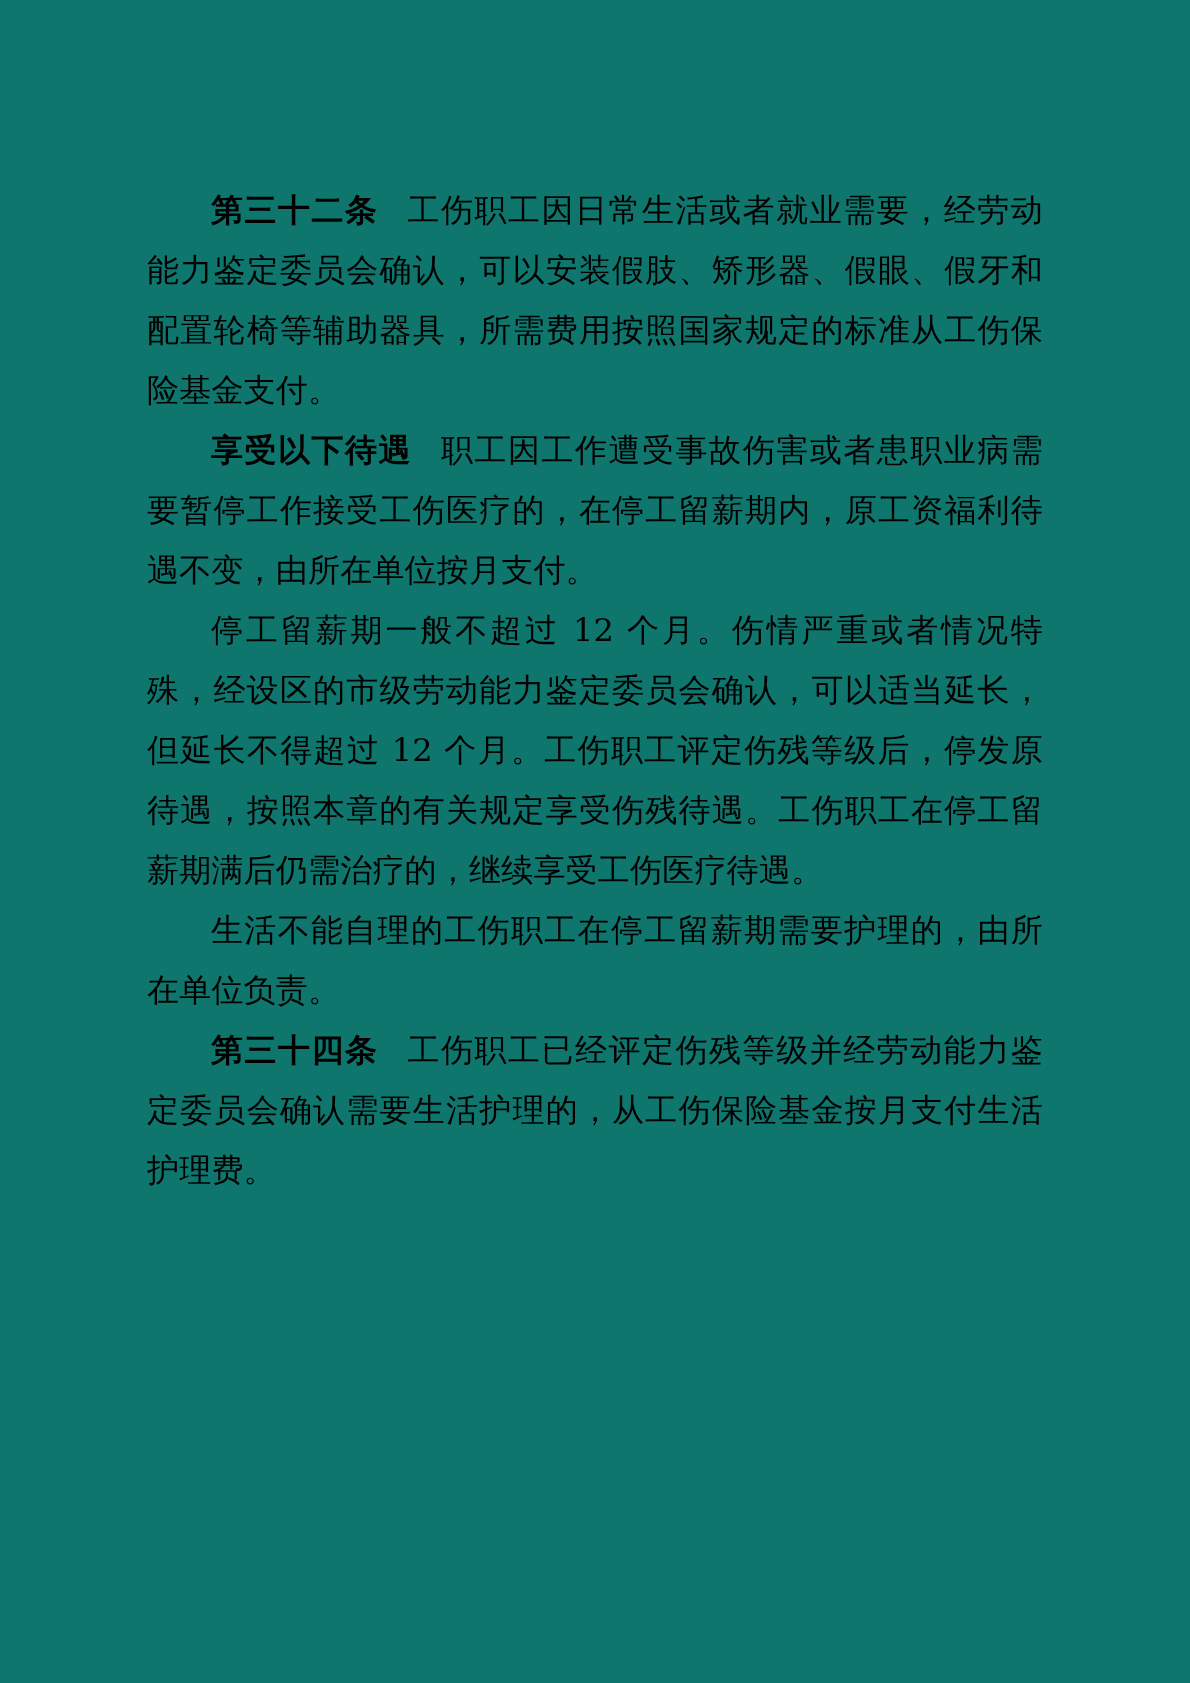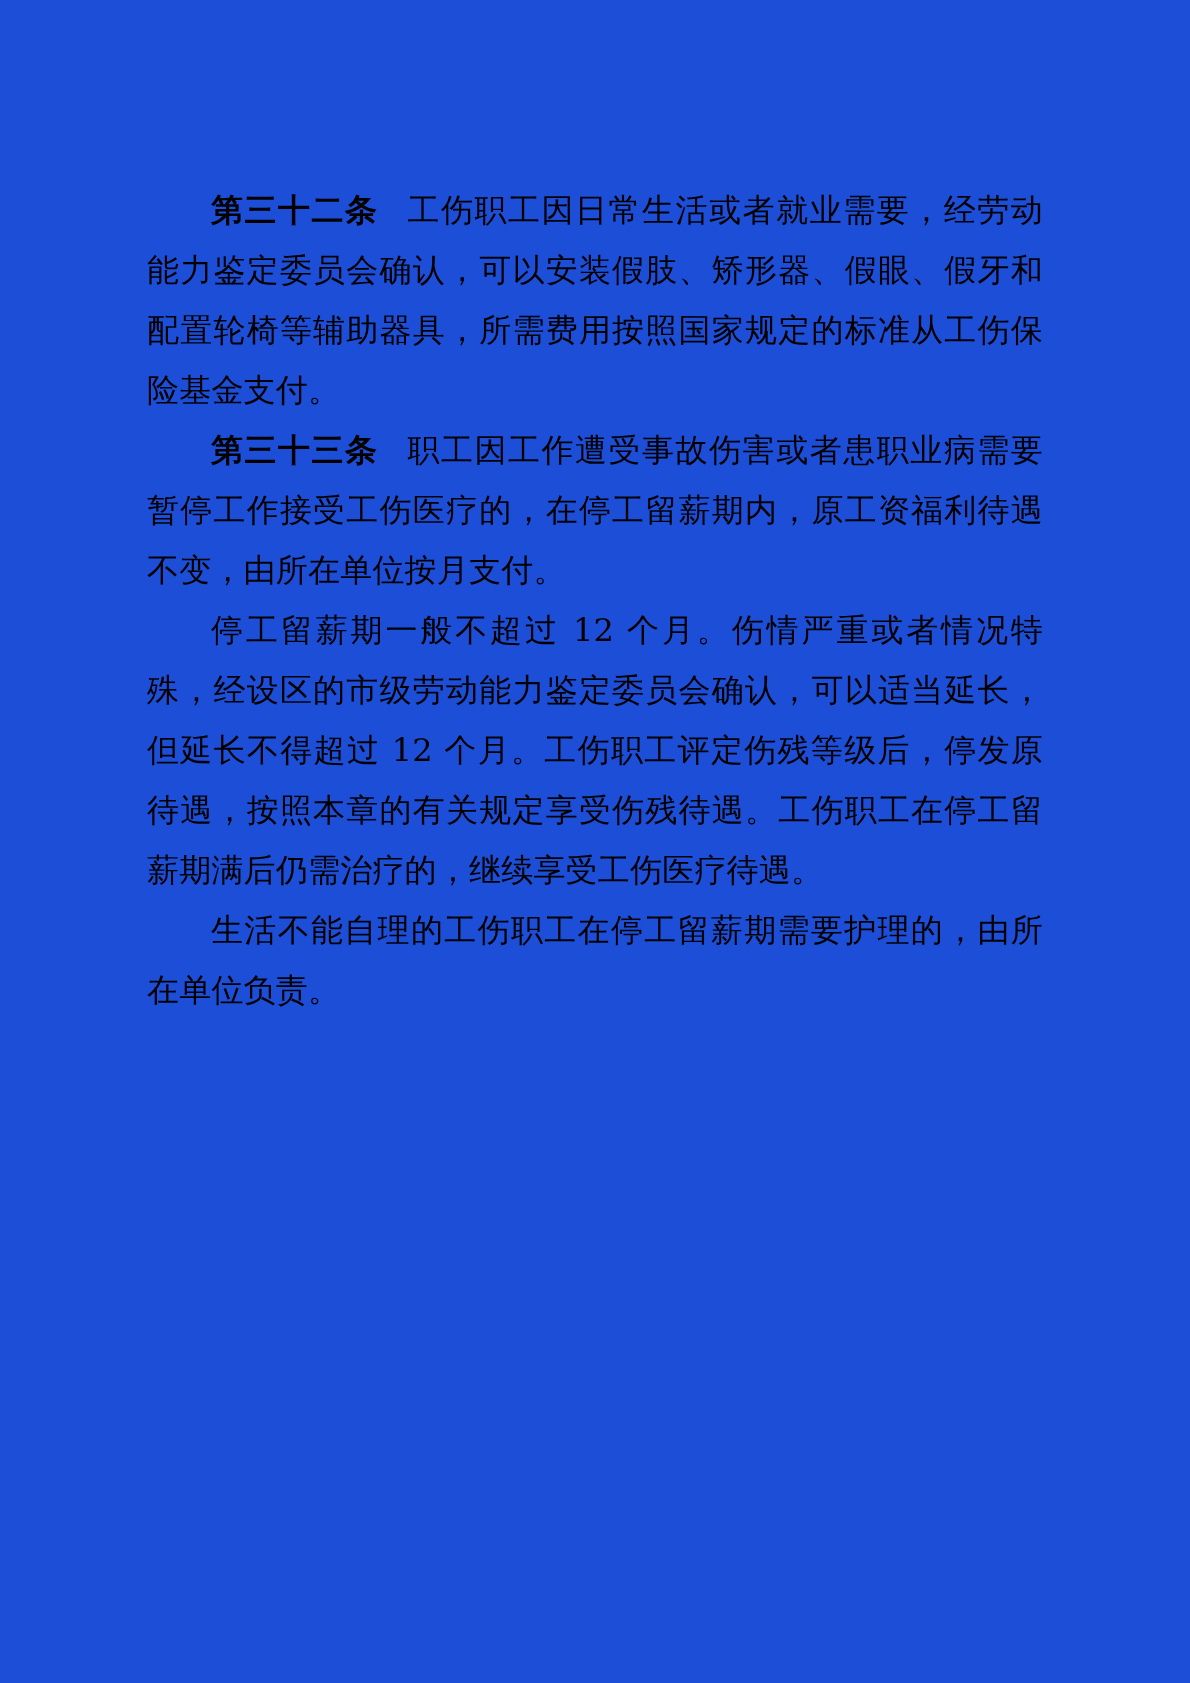--- a/index.html
+++ b/index.html
@@ -4,21 +4,21 @@
 <style>
   html, body {
     margin: 0;
     padding: 0;
     background: #ffffff;
   }
   .page {
     position: relative;
     width: 1190px;
     height: 1683px;
-    background: #1d4ed8;
+    background: #0f766e;
     overflow: hidden;
   }
   .text-block {
     position: absolute;
     left: 147px;
     top: 180px;
     width: 896px;
   }
   p.para {
     margin: 0;
@@ -45,28 +45,31 @@
 <body>
 
 <div class="page">
   <div class="text-block">
 
     <p class="para">
       <span class="article-num">第三十二条</span><span>工伤职工因日常生活或者就业需要，经劳动能力鉴定委员会确认，可以安装假肢、矫形器、假眼、假牙和配置轮椅等辅助器具，所需费用按照国家规定的标准从工伤保险基金支付。</span>
     </p>
 
     <p class="para">
-      <span class="article-num">第三十三条</span><span>职工因工作遭受事故伤害或者患职业病需要暂停工作接受工伤医疗的，在停工留薪期内，原工资福利待遇不变，由所在单位按月支付。</span>
+      <span class="article-num">享受以下待遇</span><span>职工因工作遭受事故伤害或者患职业病需要暂停工作接受工伤医疗的，在停工留薪期内，原工资福利待遇不变，由所在单位按月支付。</span>
     </p>
 
     <p class="para">
       <span class="article-num"></span><span>停工留薪期一般不超过 12 个月。伤情严重或者情况特殊，经设区的市级劳动能力鉴定委员会确认，可以适当延长，但延长不得超过 12 个月。工伤职工评定伤残等级后，停发原待遇，按照本章的有关规定享受伤残待遇。工伤职工在停工留薪期满后仍需治疗的，继续享受工伤医疗待遇。</span>
     </p>
 
     <p class="para">
       <span class="article-num"></span><span>生活不能自理的工伤职工在停工留薪期需要护理的，由所在单位负责。</span>
     </p>
 
+    <p class="para">
+      <span class="article-num">第三十四条</span><span>工伤职工已经评定伤残等级并经劳动能力鉴定委员会确认需要生活护理的，从工伤保险基金按月支付生活护理费。</span>
+    </p>
 
 
 
   </div>
 </div>
 
 </body></html>

